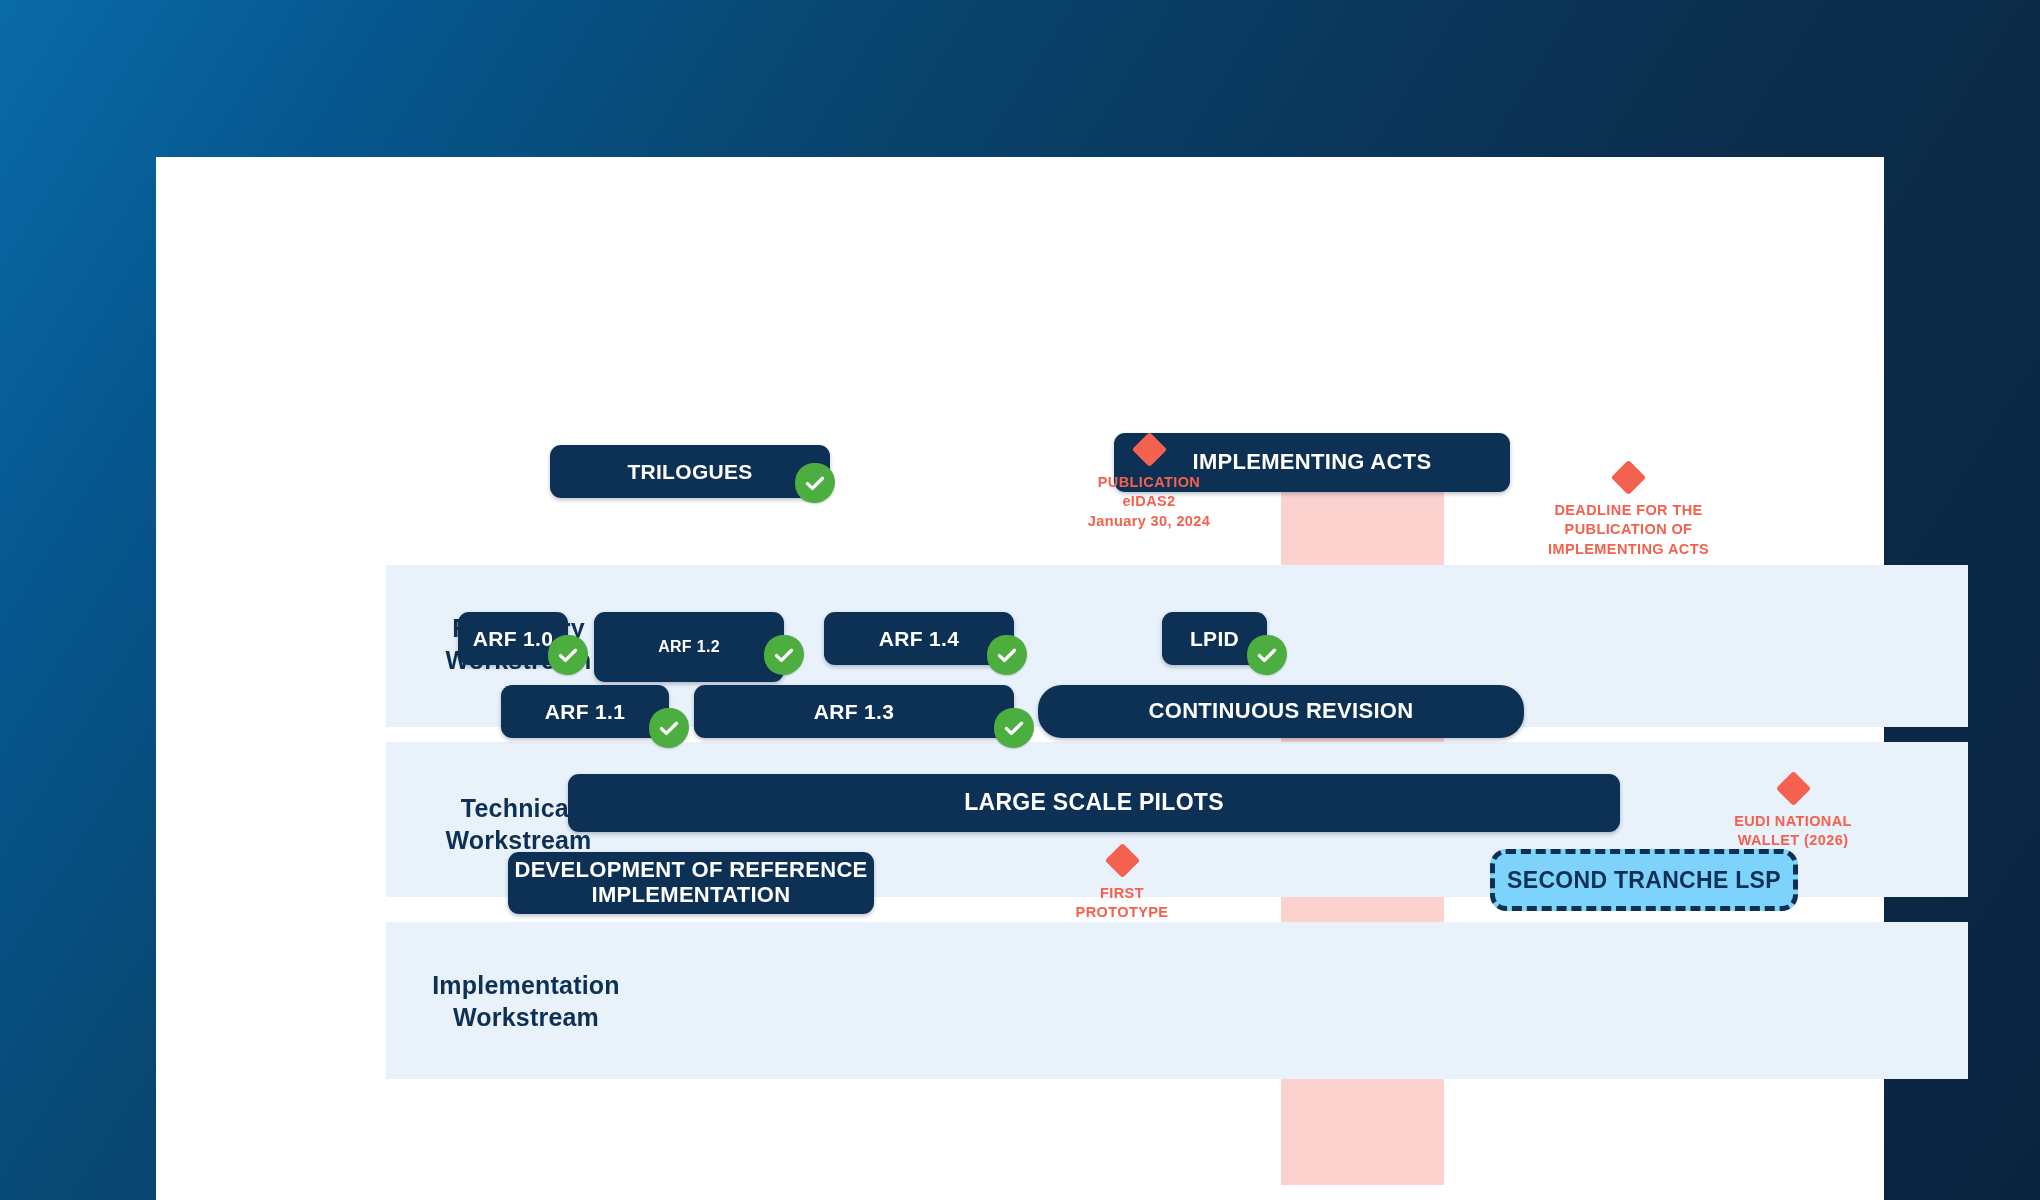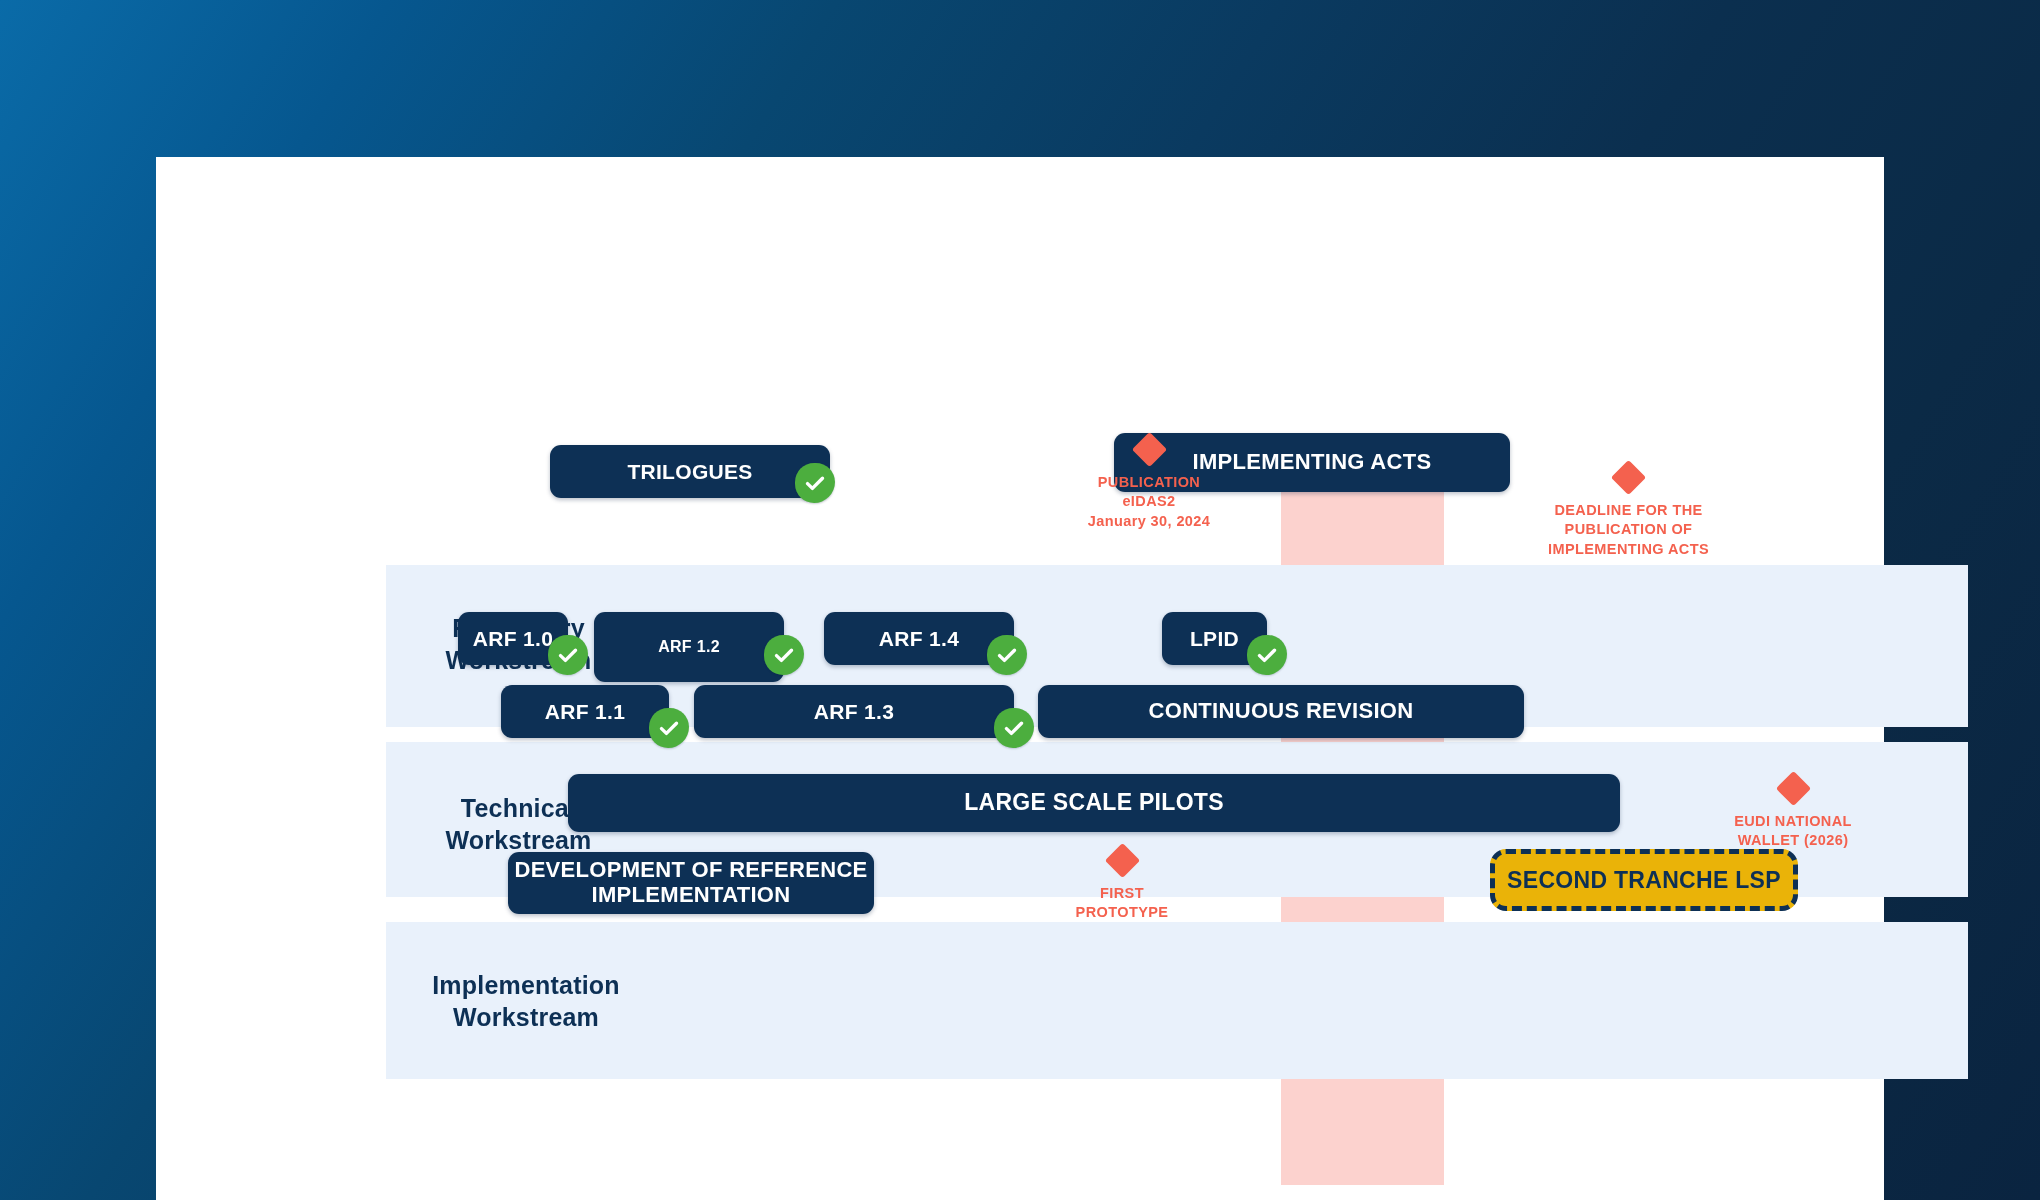--- a/index.html
+++ b/index.html
@@ -57,21 +57,21 @@
     display:flex;align-items:center;justify-content:center;
     text-align:center;
     box-shadow:0 2px 4px rgba(10,30,60,.28);
     box-sizing:border-box;
     letter-spacing:.3px;
     line-height:1.12;
   }
   
   .bar-dashed{
     position:absolute;
-    background:#eab308;
+    background:#7dd3fc;
     border:5px dashed #0d3055;
     border-radius:16px;
     color:#0d3055;
     font-weight:bold;
     display:flex;align-items:center;justify-content:center;
     text-align:center;
     box-sizing:border-box;
     letter-spacing:.3px;
   }
   
@@ -184,21 +184,21 @@
       </svg>
     </div>
 
     <div class="bar" style="left:538px;top:528px;width:320px;height:53px;font-size:21px;">ARF 1.3</div>
     <div class="check-badge" style="left:838px;top:551px;">
       <svg viewBox="0 0 24 24">
         <path d="M4.5 12.6 L9.4 17.4 L19.5 7.2" fill="none" stroke="#ffffff" stroke-width="3.4" stroke-linecap="round" stroke-linejoin="round"></path>
       </svg>
     </div>
 
-    <div class="bar" style="left:882px;top:528px;width:486px;height:53px;font-size:22px;">CONTINUOUS REVISION</div>
+    <div class="bar" style="left:882px;top:528px;width:486px;height:53px;font-size:22px;border-radius:24px;">CONTINUOUS REVISION</div>
 
     <div class="bar" style="left:352px;top:695px;width:366px;height:62px;font-size:22px;">DEVELOPMENT OF
 REFERENCE IMPLEMENTATION</div>
 
     <div class="bar" style="left:412px;top:617px;width:1052px;height:58px;font-size:23px;">LARGE SCALE PILOTS</div>
 
     <div class="bar-dashed" style="left:1334px;top:692px;width:308px;height:62px;font-size:23px;">SECOND TRANCHE LSP</div>
 
     <div class="milestone" style="left:886px;top:691px;width:160px;">
       <div class="diamond"></div>

